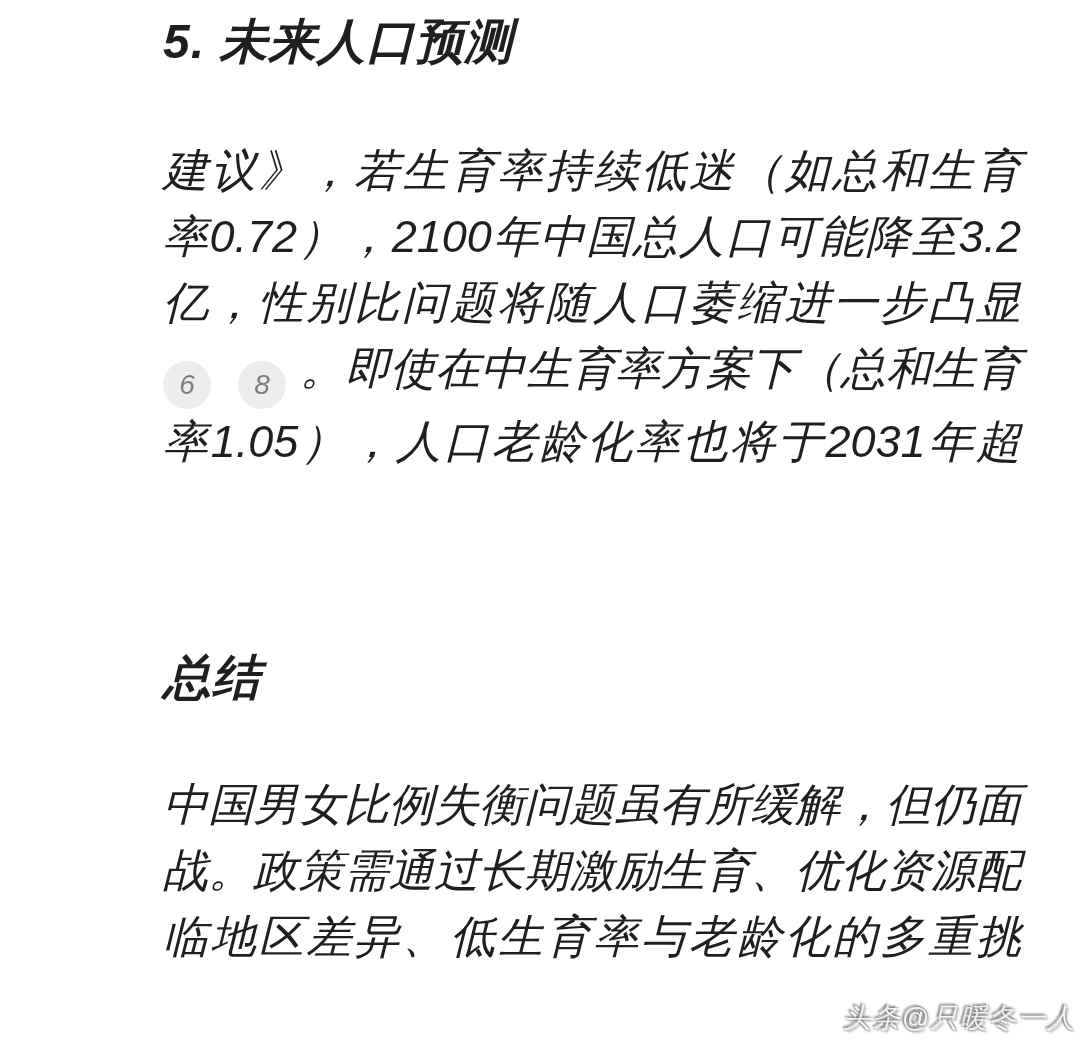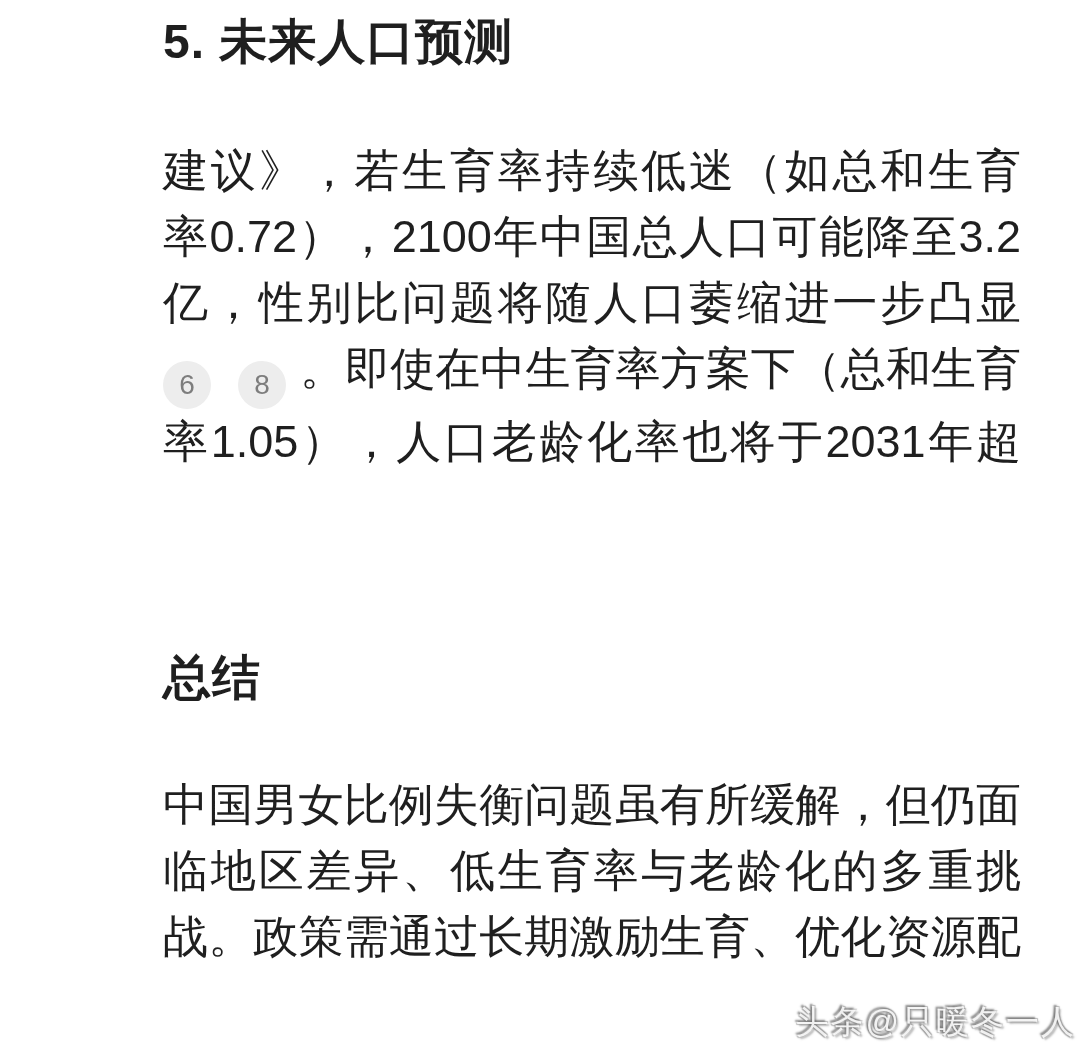--- a/index.html
+++ b/index.html
@@ -1,15 +1,15 @@
 <!DOCTYPE html>
 <html lang="zh" style="--bg: #ffffff; --text: #1f1f1f; --citation-bg: #ededed; --citation-text: #7d7d7d;"><head>
 <meta charset="utf-8">
 <style>
-  * { margin: 0; padding: 0; box-sizing: border-box; }
+  * { margin: 0; padding: 0; box-sizing: border-box; font-style: italic; }
 
   html, body {
     background: #ffffff;
   }
 
   .page {
     position: relative;
     width: 1080px;
     height: 1063px;
     background: var(--bg, #ffffff);
@@ -74,21 +74,21 @@
   .citation-badge + .citation-badge { margin-left: 13px; }
 
   .badge-inline { margin: 0 10px 0 14px; }
 
   .badge-lead { margin-right: 14px; }
 
   .watermark {
     position: absolute;
     top: 1000px;
     right: 4px;
-    font-size: 33px;
+    font-size: 27px;
     letter-spacing: 2px;
     white-space: nowrap;
     color: rgba(255, 255, 255, 0.88);
     text-shadow:
       -2px -2px 2px rgba(95, 95, 95, 0.75),
        2px  2px 2px rgba(125, 125, 125, 0.55),
       -1px  1px 1px rgba(110, 110, 110, 0.45),
        1px -1px 1px rgba(110, 110, 110, 0.45);
     pointer-events: none;
   }
@@ -105,19 +105,19 @@
     <div class="line">率0.72），2100年中国总人口可能降至3.2</div>
     <div class="line">亿，性别比问题将随人口萎缩进一步凸显</div>
     <div class="line"><span class="citation-badge badge-lead">6</span><span class="citation-badge badge-lead">8</span><span>。即使在中生育率方案下（总和生育</span></div>
     <div class="line">率1.05），人口老龄化率也将于2031年超</div>
   </div>
 
   <h2 class="heading heading-summary">总结</h2>
 
   <div class="para para-summary">
     <div class="line">中国男女比例失衡问题虽有所缓解，但仍面</div>
+    <div class="line">战。政策需通过长期激励生育、优化资源配</div>
     <div class="line">临地区差异、低生育率与老龄化的多重挑</div>
-    <div class="line">战。政策需通过长期激励生育、优化资源配</div>
   </div>
 
   <div class="watermark">头条@只暖冬一人</div>
 
 </div>
 
 </body></html>

